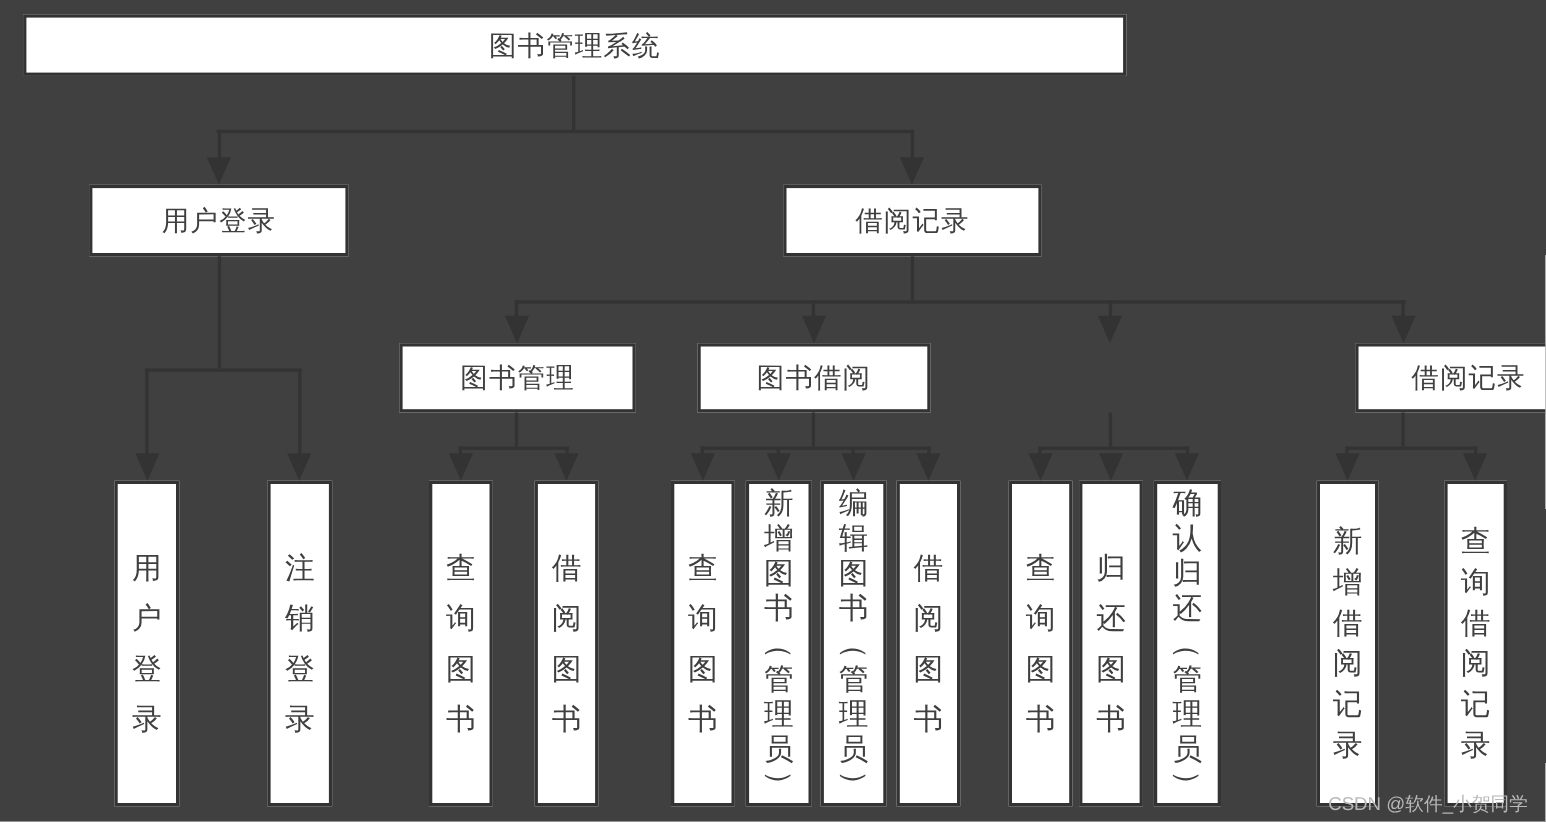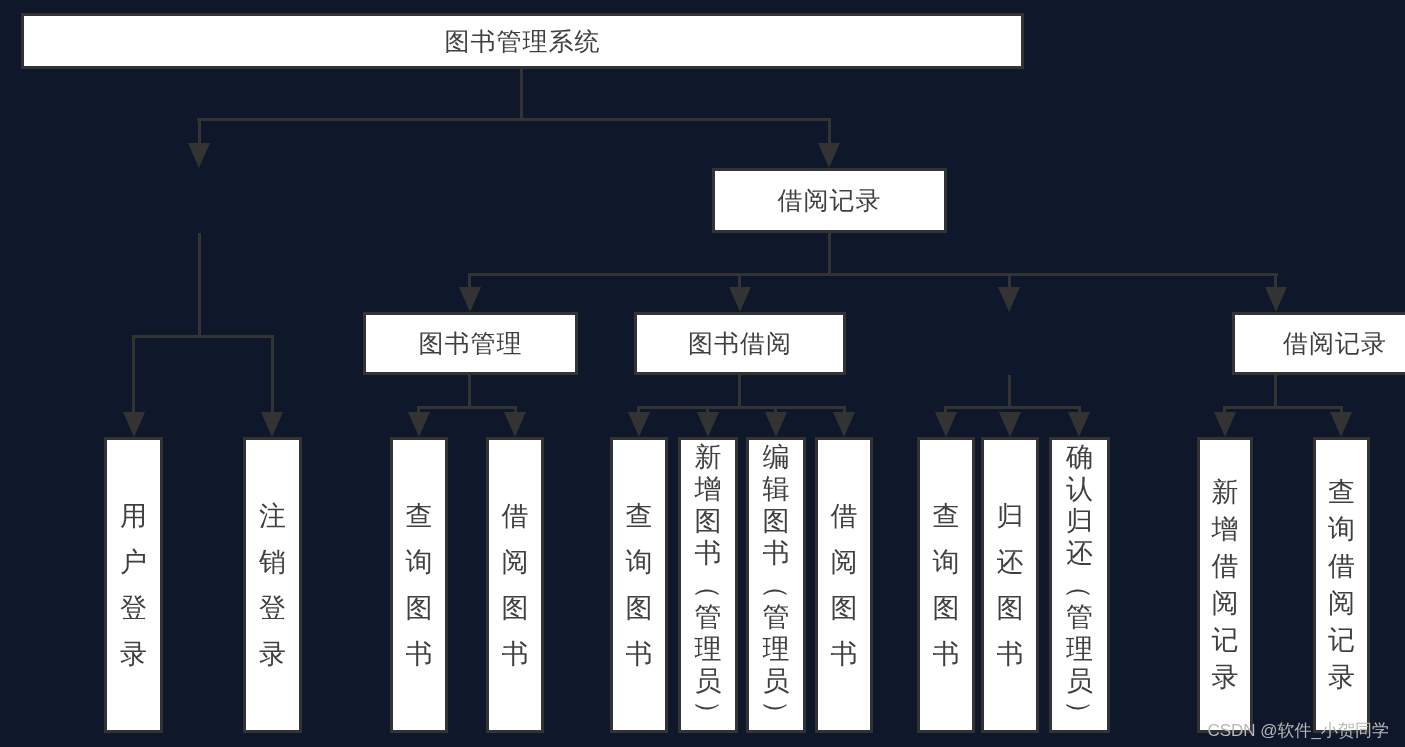--- a/index.html
+++ b/index.html
@@ -1,17 +1,17 @@
 <!DOCTYPE html>
 <html><head>
 <meta charset="utf-8">
 <style>
   html,body{margin:0;padding:0;background:#ffffff;}
   #stage{
-    position:relative;width:1405px;height:747px;background:#0f172a;overflow:hidden;
+    position:relative;width:1405px;height:747px;background:#404040;overflow:hidden;
     font-family:"Liberation Sans",sans-serif;color:#3f3f3f;
   }
   .box{
     position:absolute;box-sizing:border-box;border:3px solid #333333;background:#ffffff;
     display:flex;align-items:center;justify-content:center;
   }
   .hlabel{font-size:25px;letter-spacing:1px;white-space:nowrap;}
   .vtext{
     display:flex;flex-direction:column;align-items:center;justify-content:center;
     font-size:27px;line-height:1;height:100%;
@@ -36,20 +36,23 @@
 </style>
 </head>
 <body>
 
 <div id="stage">
 
   <div class="box" style="left:21px;top:13px;width:1003px;height:56px">
     <span class="hlabel">图书管理系统</span>
   </div>
 
+  <div class="box" style="left:81px;top:168px;width:236px;height:65px">
+    <span class="hlabel">用户登录</span>
+  </div>
   <div class="box" style="left:712px;top:168px;width:235px;height:65px">
     <span class="hlabel">借阅记录</span>
   </div>
 
   <div class="box" style="left:363px;top:312px;width:215px;height:63px">
     <span class="hlabel">图书管理</span>
   </div>
   <div class="box" style="left:634px;top:312px;width:212px;height:63px">
     <span class="hlabel">图书借阅</span>
   </div>

